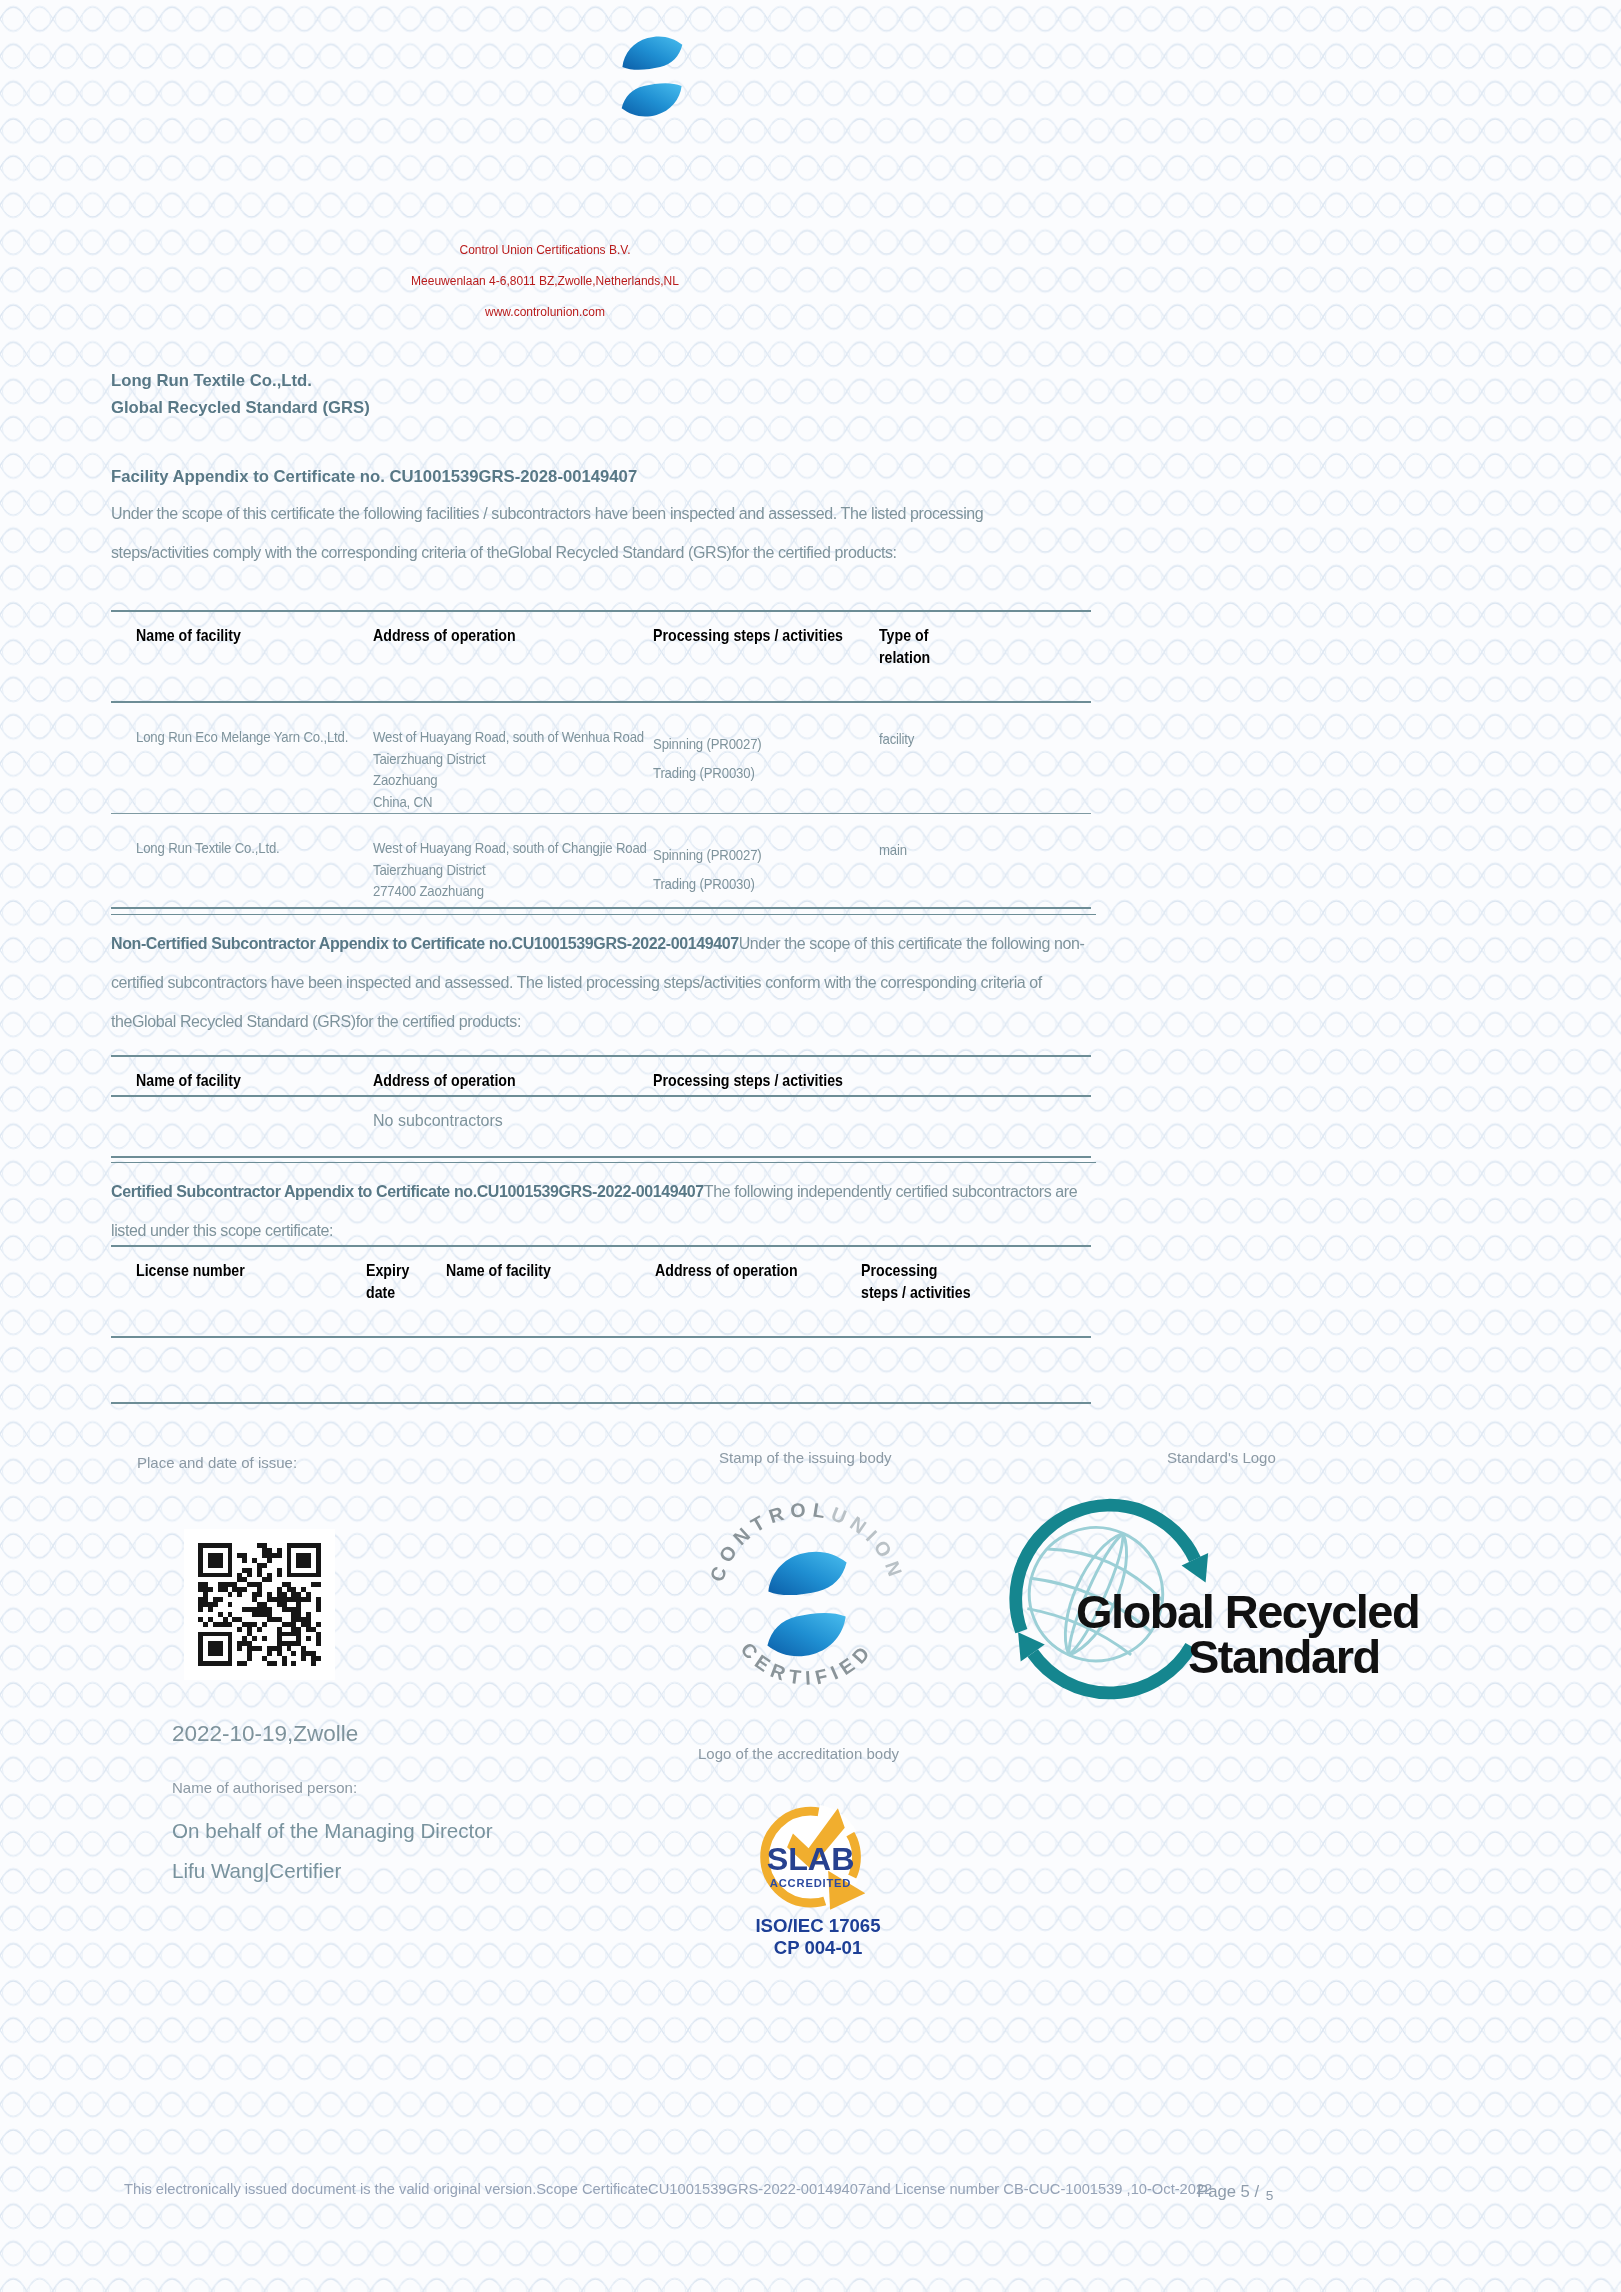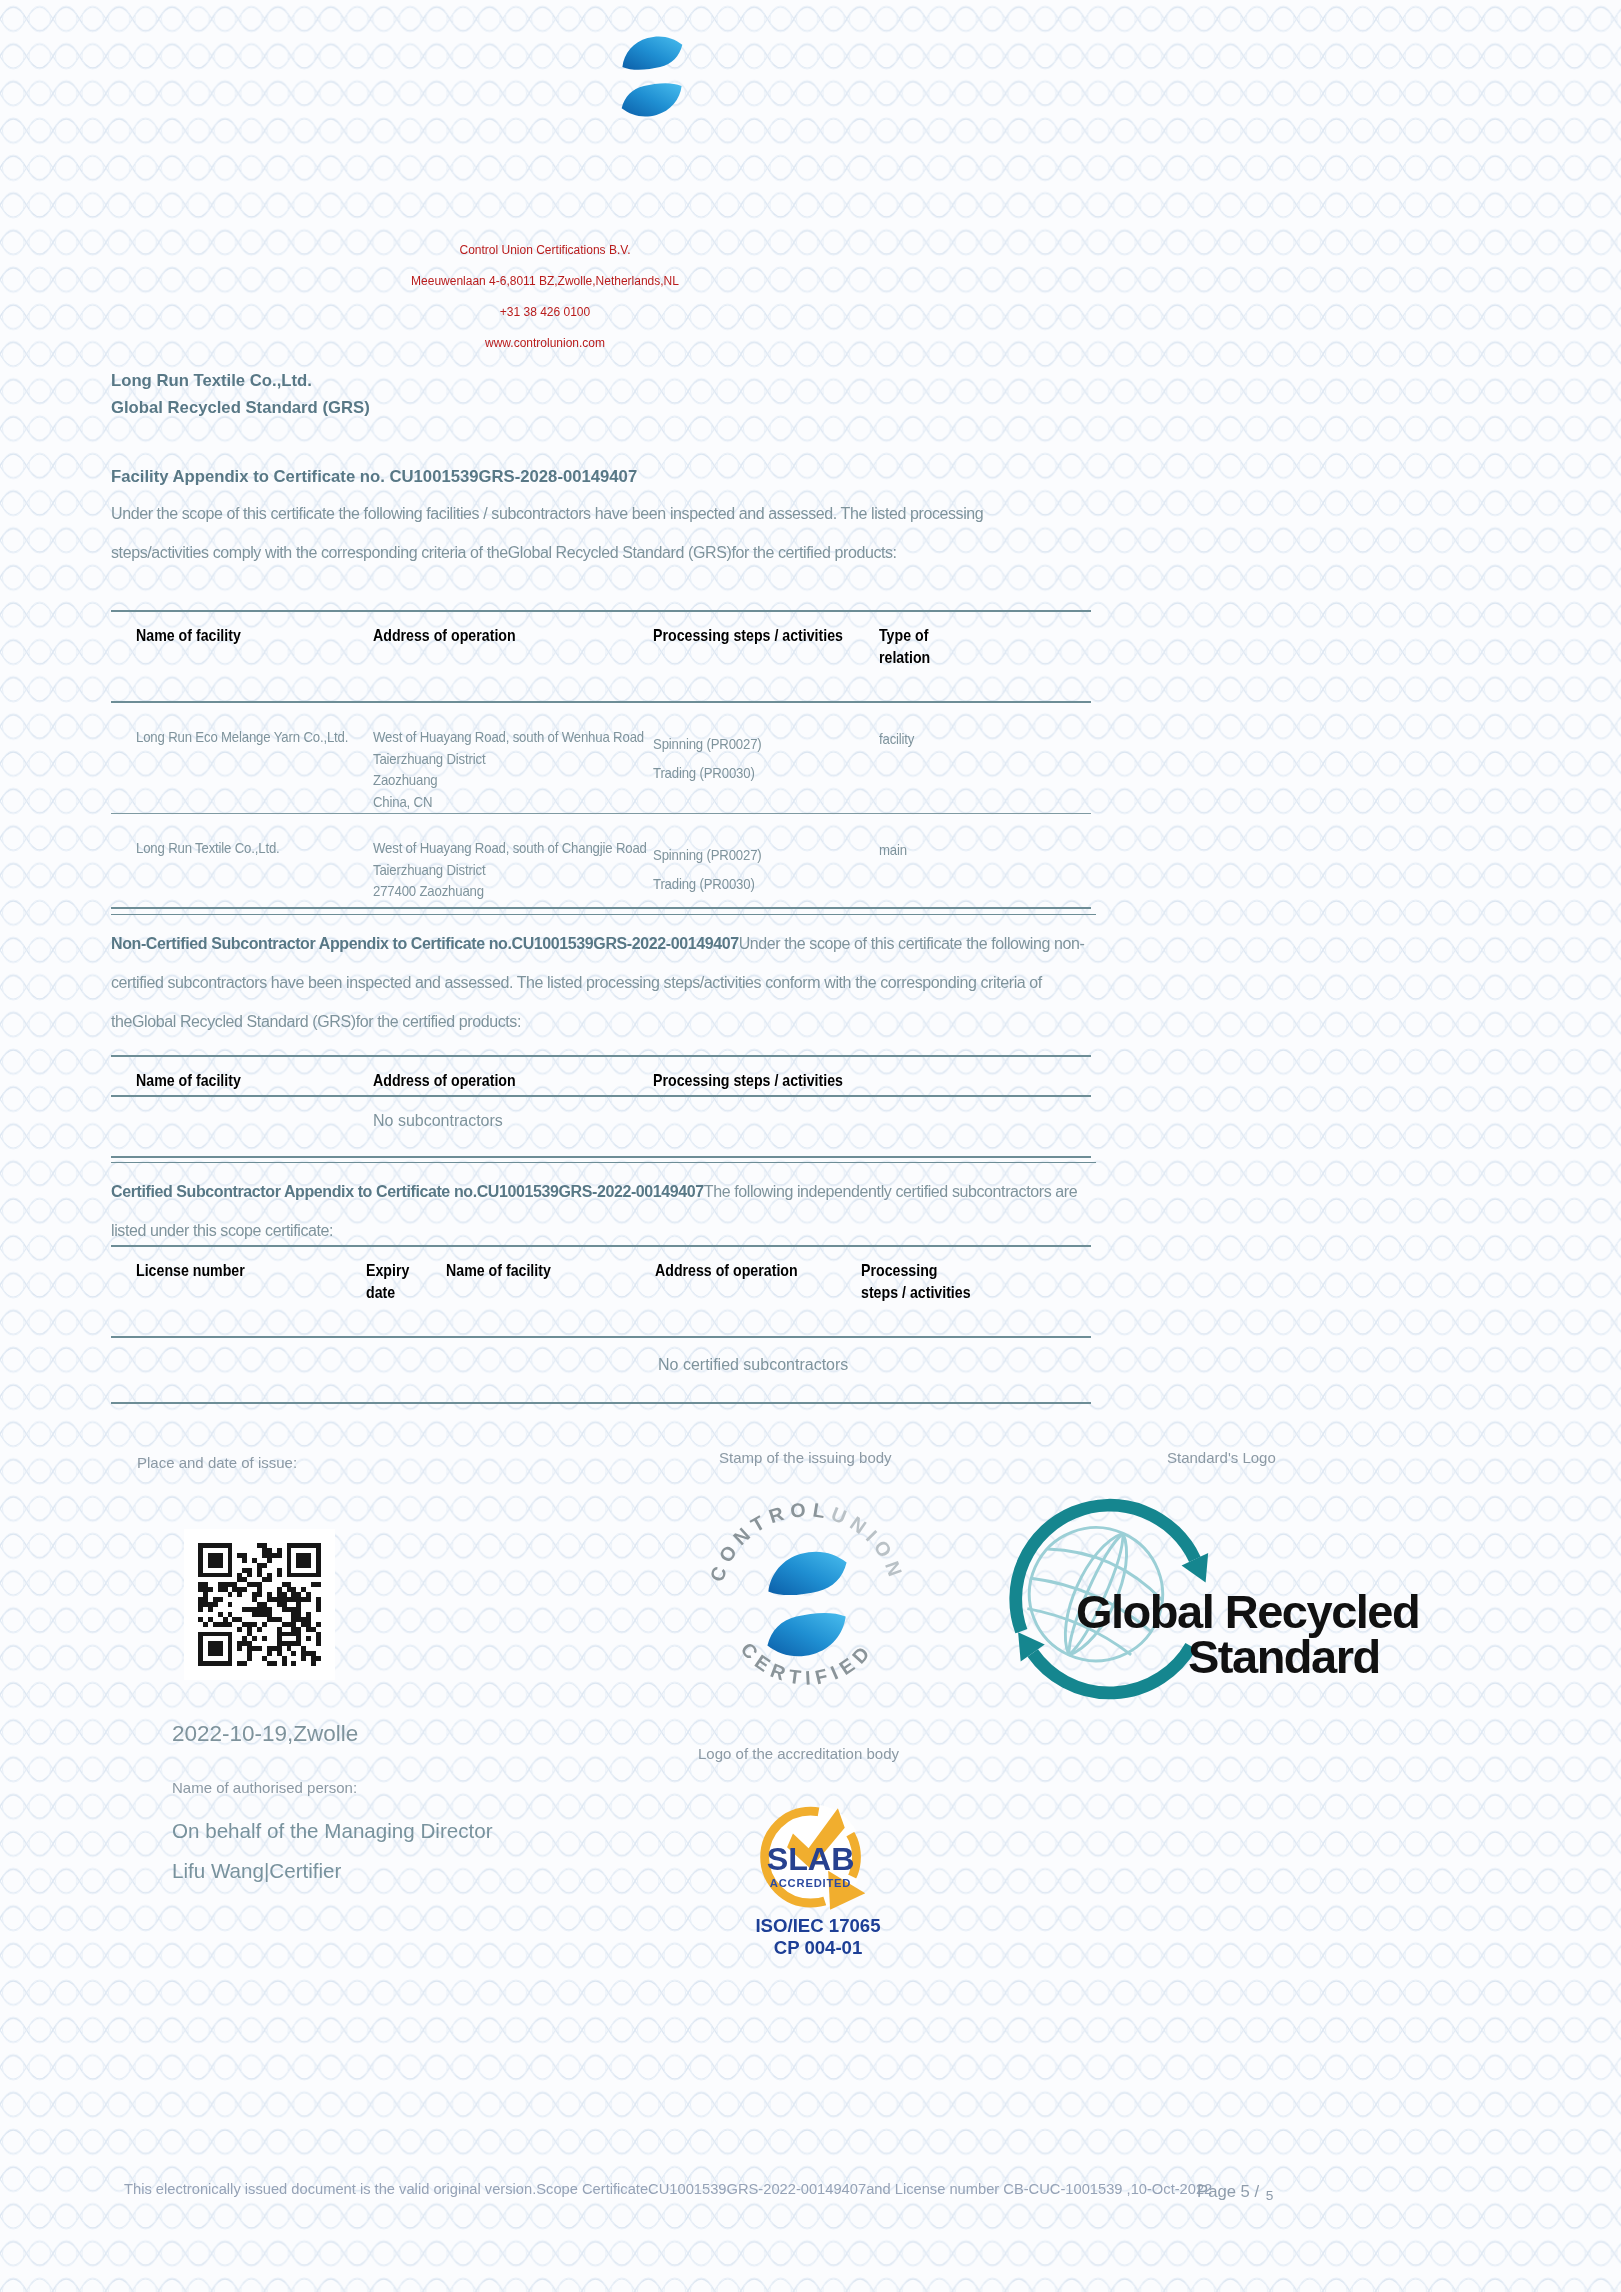--- a/index.html
+++ b/index.html
@@ -103,21 +103,20 @@
     <rect width="1654" height="2339" fill="#fbfcfe"></rect>
     <rect width="1654" height="2339" fill="url(#gpat)"></rect>
   </svg>
 
   <svg class="abs logo-top" viewBox="0 0 100 120">
     <use href="#swoosh-sym" width="100" height="120"></use>
   </svg>
   <div class="abs org-block">
     <div>Control Union Certifications B.V.</div>
     <div>Meeuwenlaan 4-6,8011 BZ,Zwolle,Netherlands,NL</div>
-    <div>+31 38 426 0100</div>
     <div>www.controlunion.com</div>
   </div>
   <div class="abs holder">
     <div>Long Run Textile Co.,Ltd.</div>
     <div>Global Recycled Standard (GRS)</div>
   </div>
 
   <div class="abs title1">Facility Appendix to Certificate no. CU1001539GRS-2028-00149407</div>
   <p class="abs para intro">Under the scope of this certificate the following facilities / subcontractors have been inspected and assessed. The listed processing steps/activities comply with the corresponding criteria of theGlobal Recycled Standard (GRS)for the certified products:</p>
 
@@ -191,21 +190,20 @@
   <div class="abs tbl tbl3">
     <div class="tr t3 head">
       <div class="th"><span class="cond">License number</span></div>
       <div class="th"><span class="cond">Expiry
 date</span></div>
       <div class="th"><span class="cond">Name of facility</span></div>
       <div class="th"><span class="cond">Address of operation</span></div>
       <div class="th"><span class="cond">Processing
 steps / activities</span></div>
     </div>
-    <div class="empty3">No certified subcontractors</div>
   </div>
 
   <div class="abs lbl lbl-place">Place and date of issue:</div>
   <div class="abs lbl lbl-stamp">Stamp of the issuing body</div>
   <div class="abs lbl lbl-standard">Standard's Logo</div>
 
   <div class="abs qr-box">
     <svg id="qr" viewBox="0 0 25 25" fill="#161616" shape-rendering="crispEdges">
         <rect x="0" y="0" width="1" height="1"></rect>
         <rect x="1" y="0" width="1" height="1"></rect>

